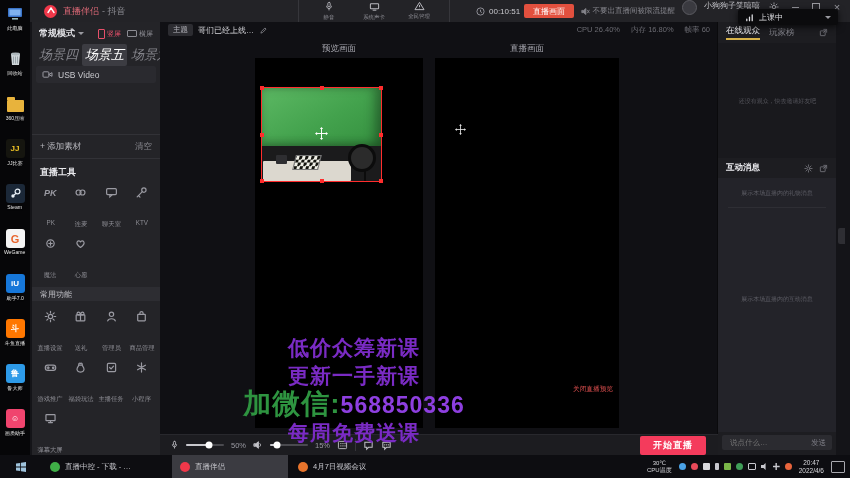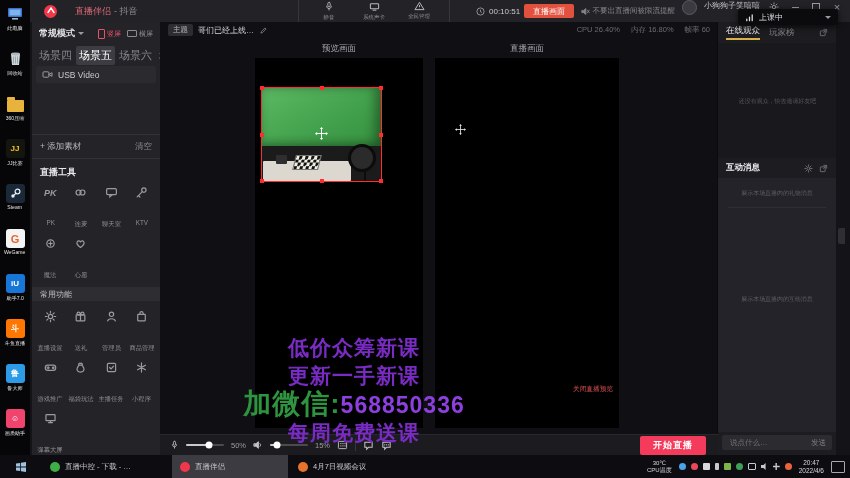--- a/index.html
+++ b/index.html
@@ -12,21 +12,21 @@
   .desktop{position:absolute;left:0;top:4px;width:30px;display:flex;flex-direction:column;align-items:center;gap:5px;}
   .dicon{width:30px;height:40px;display:flex;flex-direction:column;align-items:center;}
   .dig{width:19px;height:19px;border-radius:3px;display:flex;align-items:center;justify-content:center;
        font-size:8px;font-weight:bold;overflow:hidden;}
   .dlabel{font-size:6px;color:#e6e6e6;text-shadow:0 1px 1px #000;margin-top:1px;white-space:nowrap;transform:scale(.85);}
   .folder{width:17px;height:12px;background:#e8b33c;border-radius:1px;position:relative;margin-top:4px;}
   .folder:before{content:"";position:absolute;left:0;top:-3px;width:8px;height:3px;background:#e8b33c;border-radius:1px 1px 0 0;}
 
   
   .window{position:absolute;left:30px;top:0;right:0;bottom:23px;background:#141418;}
-  .titlebar{position:absolute;top:0;left:0;right:0;height:22px;background:#232327;display:flex;align-items:center;gap:12px;}
+  .titlebar{position:absolute;top:0;left:0;right:0;height:22px;background:#232327;display:flex;align-items:center;}
   .applogo{width:13px;height:13px;border-radius:50%;background:#f0384a;margin-left:14px;display:flex;align-items:center;justify-content:center;}
   .apptitle{margin-left:6px;font-size:9px;color:#e06a78;white-space:nowrap;}
   .apptitle .sub{color:#8b8b92;margin-left:3px;}
   .tbtools{position:absolute;left:268px;top:0;height:22px;display:flex;align-items:center;gap:13px;padding:0 14px;
            border-left:1px solid #36363b;border-right:1px solid #36363b;}
   .tbtool{display:flex;flex-direction:column;align-items:center;color:#a8a8ae;width:32px;}
   .tbtool .tl{font-size:6px;color:#8d8d94;transform:scale(.9);margin-top:1px;white-space:nowrap;}
   .timer{position:absolute;left:446px;top:0;height:22px;display:flex;align-items:center;gap:4px;color:#c9c9ce;font-size:8px;}
   .endbtn{position:absolute;left:494px;top:4px;height:14px;padding:0 9px;background:#e2503e;border-radius:2px;
           color:#fff;font-size:8px;display:flex;align-items:center;}
@@ -47,21 +47,21 @@
   .scenepanel{position:absolute;left:2px;top:22px;bottom:0;width:128px;background:#242428;display:flex;flex-direction:column;}
   .sp-head{height:23px;display:flex;align-items:center;padding:0 7px;gap:3px;}
   .sp-mode{font-size:9px;font-weight:bold;color:#e2e2e6;}
   .sp-orient{margin-left:auto;display:flex;gap:6px;align-items:center;}
   .orient{display:flex;align-items:center;gap:2px;font-size:7px;}
   .orient.red{color:#e8506a;}
   .orient.gray{color:#8b8b92;}
   .ph-v{width:5px;height:8px;border:1px solid currentColor;border-radius:1px;}
   .ph-h{width:8px;height:5px;border:1px solid currentColor;border-radius:1px;}
   .sp-tabs{height:20px;display:flex;align-items:center;padding:0 4px;gap:1px;}
-  .sctab{font-size:11px;color:#85858c;padding:2px 3px;border-radius:2px;white-space:nowrap;}
+  .sctab{font-size:13px;color:#85858c;padding:2px 3px;border-radius:2px;white-space:nowrap;font-style:italic;}
   .sctab.active{background:#3c3c42;color:#fff;}
   .scadd{color:#9a9aa0;font-size:9px;padding:0 2px;}
   .sp-src{height:17px;display:flex;align-items:center;gap:5px;margin:1px 4px;padding:0 6px;
           color:#c9c9ce;font-size:8.5px;border-radius:2px;background:#2a2a2f;}
   .sp-fill{flex:1;}
   .sp-addrow{height:23px;border-top:1px solid #323237;border-bottom:1px solid #323237;display:flex;align-items:center;
              padding:0 8px;font-size:8.5px;color:#b8b8be;}
   .clear{margin-left:auto;color:#85858c;}
   .sp-sec{font-size:9px;font-weight:bold;color:#e8e8ec;padding:7px 8px 4px;}
   .sp-sec2{background:#2d2d32;height:14px;display:flex;align-items:center;padding:0 8px;font-size:8px;color:#c2c2c8;margin-top:7px;}

